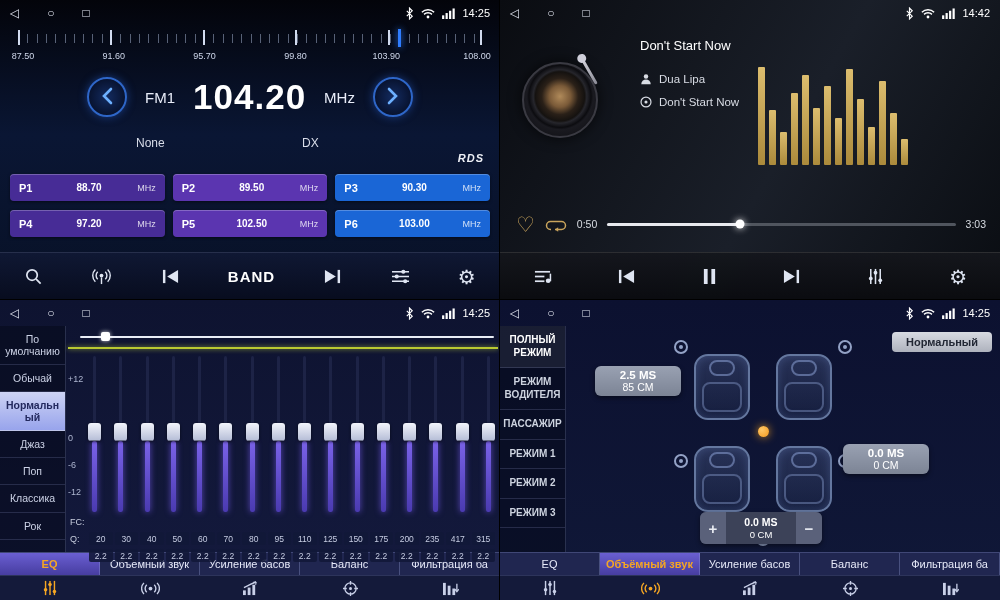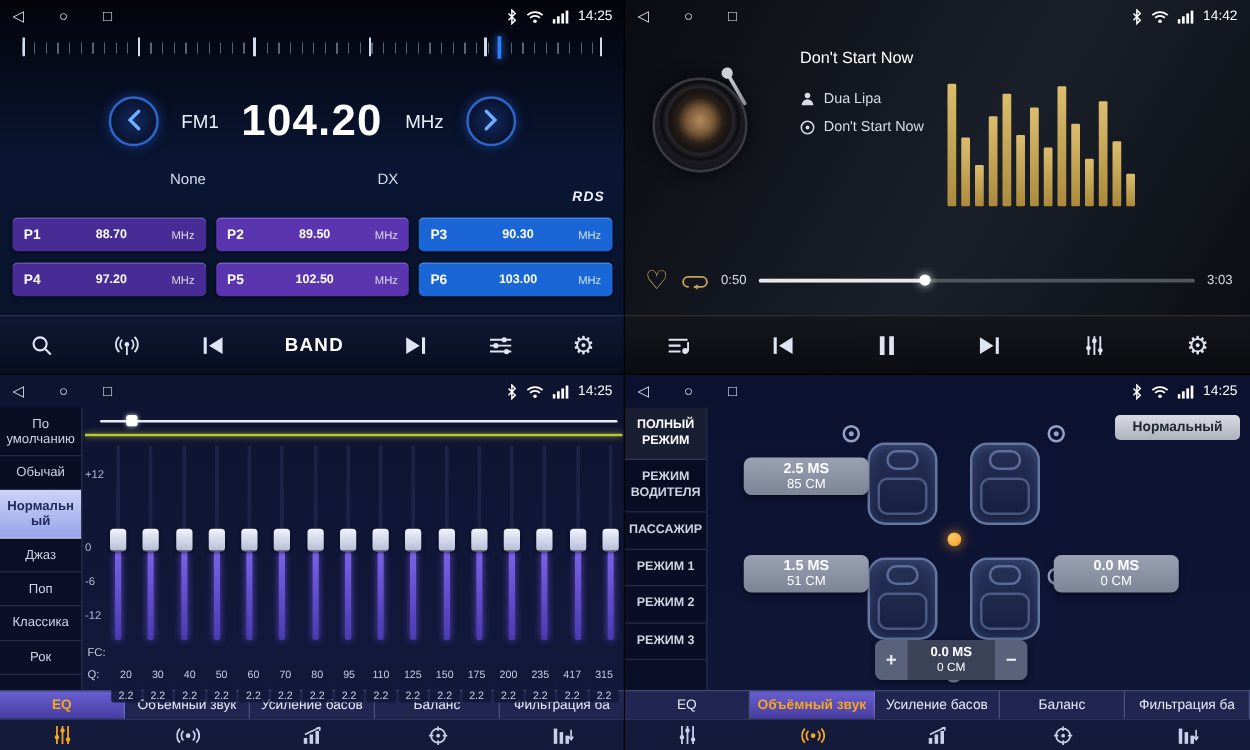--- a/index.html
+++ b/index.html
@@ -100,21 +100,21 @@
 .profile-btn{position:absolute;right:8px;top:6px;padding:4px 14px;background:linear-gradient(180deg,#d8dbe2,#aeb2bd);border:none;border-radius:4px;font-size:11px;color:#222734;font-weight:bold;cursor:pointer}
 .car{position:absolute;left:114px;top:4px;width:166px;height:212px}
 .seat{position:absolute;width:56px;height:66px;border:2px solid #64779f;border-radius:14px;background:linear-gradient(180deg,rgba(100,120,170,.30),rgba(45,60,95,.25));box-shadow:inset 0 0 10px rgba(130,160,230,.25)}
 .seat::before{content:"";position:absolute;left:13px;top:4px;right:13px;height:12px;border:2px solid rgba(130,150,200,.6);border-radius:8px}
 .seat::after{content:"";position:absolute;left:6px;bottom:6px;right:6px;height:26px;border:2px solid rgba(130,150,200,.45);border-radius:8px}
 .s-fl{left:14px;top:24px}.s-fr{left:96px;top:24px}.s-rl{left:14px;top:116px}.s-rr{left:96px;top:116px}
 .spk{position:absolute;width:14px;height:14px;border:2px solid #93a2c6;border-radius:50%}
 .spk::after{content:"";position:absolute;inset:3px;background:#93a2c6;border-radius:50%}
 .spk-fl{left:-6px;top:10px}.spk-fr{right:-6px;top:10px}.spk-rl{left:-6px;top:124px}.spk-rr{right:-6px;top:124px}.spk-c{left:50%;transform:translateX(-50%);bottom:-4px}
 .odot{position:absolute;left:50%;top:96px;width:11px;height:11px;margin-left:-5px;background:radial-gradient(circle at 35% 35%,#ffc868,#f59a1d);border-radius:50%;box-shadow:0 0 9px rgba(245,160,30,.85)}
-.dbtn{position:absolute;width:100px;padding:3px 0;background:linear-gradient(180deg,#99a1b2,#7c8495);border-radius:6px;text-align:center;color:#fff;box-shadow:0 2px 5px rgba(0,0,0,.45);cursor:pointer}
+.dbtn{position:absolute;width:86px;padding:3px 0;background:linear-gradient(180deg,#99a1b2,#7c8495);border-radius:6px;text-align:center;color:#fff;box-shadow:0 2px 5px rgba(0,0,0,.45);cursor:pointer}
 .d-ms{display:block;font-size:11.5px;font-weight:bold}
 .d-cm{display:block;font-size:10.5px}
 .d-fl{left:29px;top:40px}.d-fr{left:277px;top:40px}.d-rl{left:29px;top:118px}.d-rr{left:277px;top:118px}
 .adjust{position:absolute;left:134px;top:186px;width:122px;height:32px;display:flex;background:#3c4258;border-radius:6px;overflow:hidden;box-shadow:0 2px 5px rgba(0,0,0,.45)}
 .adj-btn{width:26px;background:#5a617a;border:none;color:#e8ebf2;font-size:15px;font-weight:bold;cursor:pointer}
 .adj-val{flex:1;display:flex;flex-direction:column;align-items:center;justify-content:center;color:#fff;font-size:9.5px;line-height:1.25}
 .a-ms{font-weight:bold;font-size:10.5px}
 </style>
 </head>
 <body>
@@ -149,20 +149,28 @@
               <rect x="11.4" y="0.5" width="2.4" height="11.5"></rect>
             </svg>
           </span>
         <span class="st-time">14:25</span>
       </span>
     </div>
     <div class="ruler">
       <div class="t-minor"></div>
       <div class="t-major"></div>
       <div class="pointer" id="freq-pointer" style="left: 82%;"></div>
+      <div class="ruler-labels" id="ruler-labels">
+          <span>87.50</span>
+          <span>91.60</span>
+          <span>95.70</span>
+          <span>99.80</span>
+          <span>103.90</span>
+          <span>108.00</span>
+        </div>
     </div>
     <div class="freq-row">
       <button class="circle-btn">
           <span><svg width="13" height="18" viewBox="0 0 13 18">
               <path d="M10 2L3 9l7 7" fill="none" stroke="#6db0ff" stroke-width="2.6" stroke-linecap="round"></path>
             </svg></span>
         </button>
       <span class="band-label">FM1</span>
       <span class="big-freq">104.20</span>
       <span class="mhz">MHz</span>
@@ -667,24 +675,20 @@
           <div class="seat s-fl"></div>
           <div class="seat s-fr"></div>
           <div class="seat s-rl"></div>
           <div class="seat s-rr"></div>
           <div class="odot"></div>
         </div>
         <div class="dbtn d-fl">
           <span class="d-ms">2.5 MS</span>
           <span class="d-cm">85 CM</span>
         </div>
-        <div class="dbtn d-rl">
-          <span class="d-ms">1.5 MS</span>
-          <span class="d-cm">51 CM</span>
-        </div>
         <div class="dbtn d-rr">
           <span class="d-ms">0.0 MS</span>
           <span class="d-cm">0 CM</span>
         </div>
         <div class="adjust">
           <button class="adj-btn">+</button>
           <div class="adj-val">
             <span class="a-ms">0.0 MS</span>
             <span>0 CM</span>
           </div>

